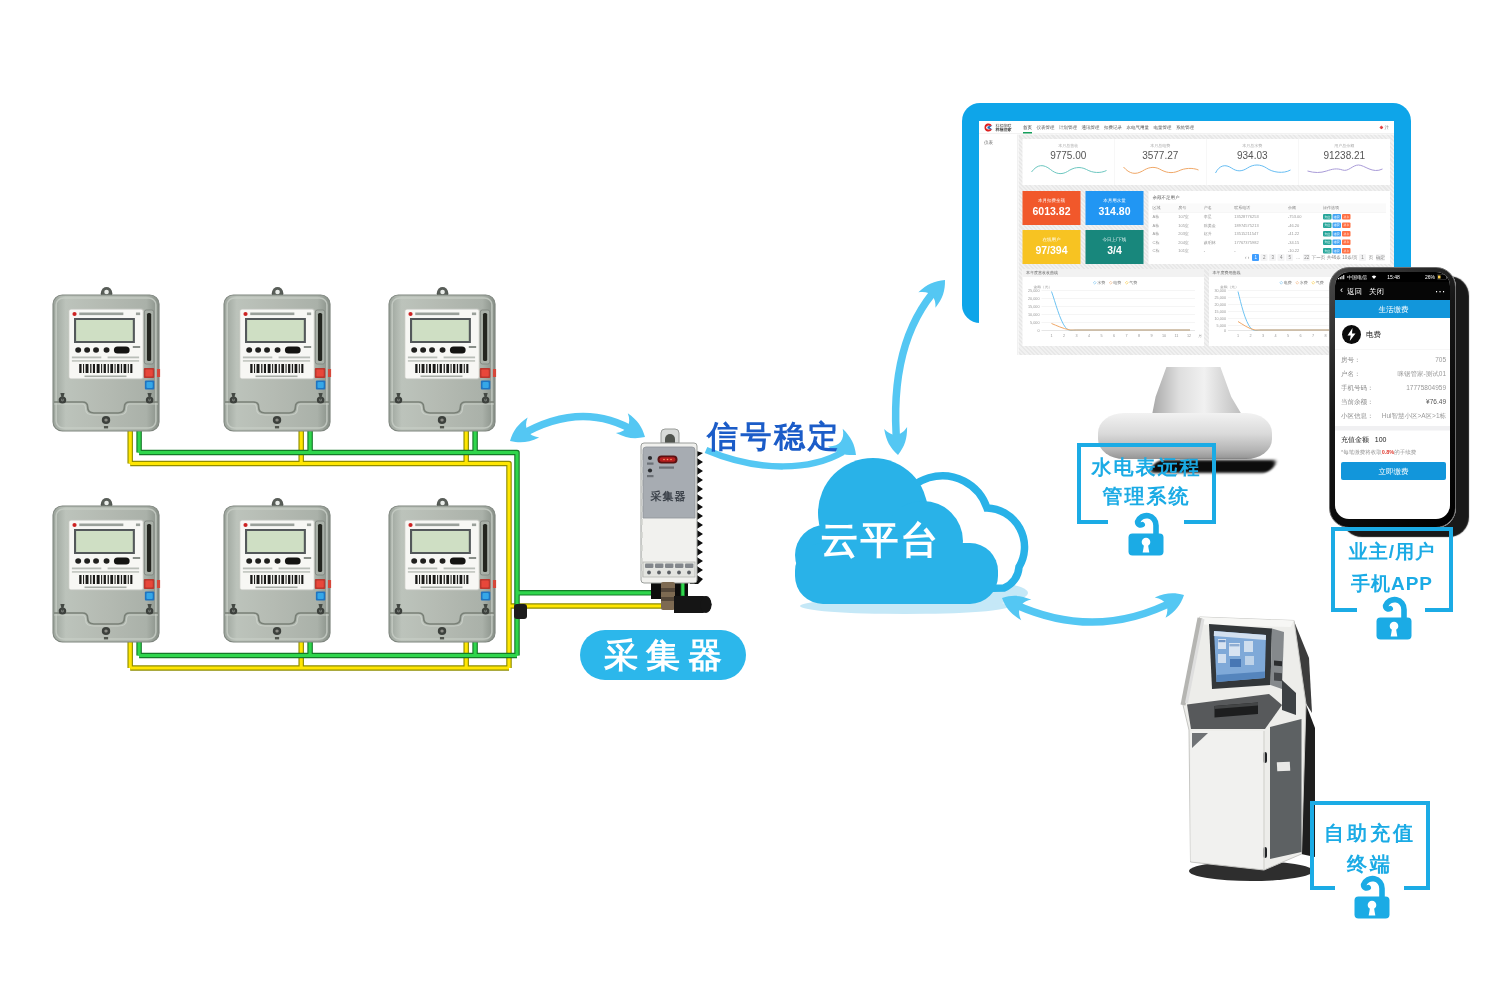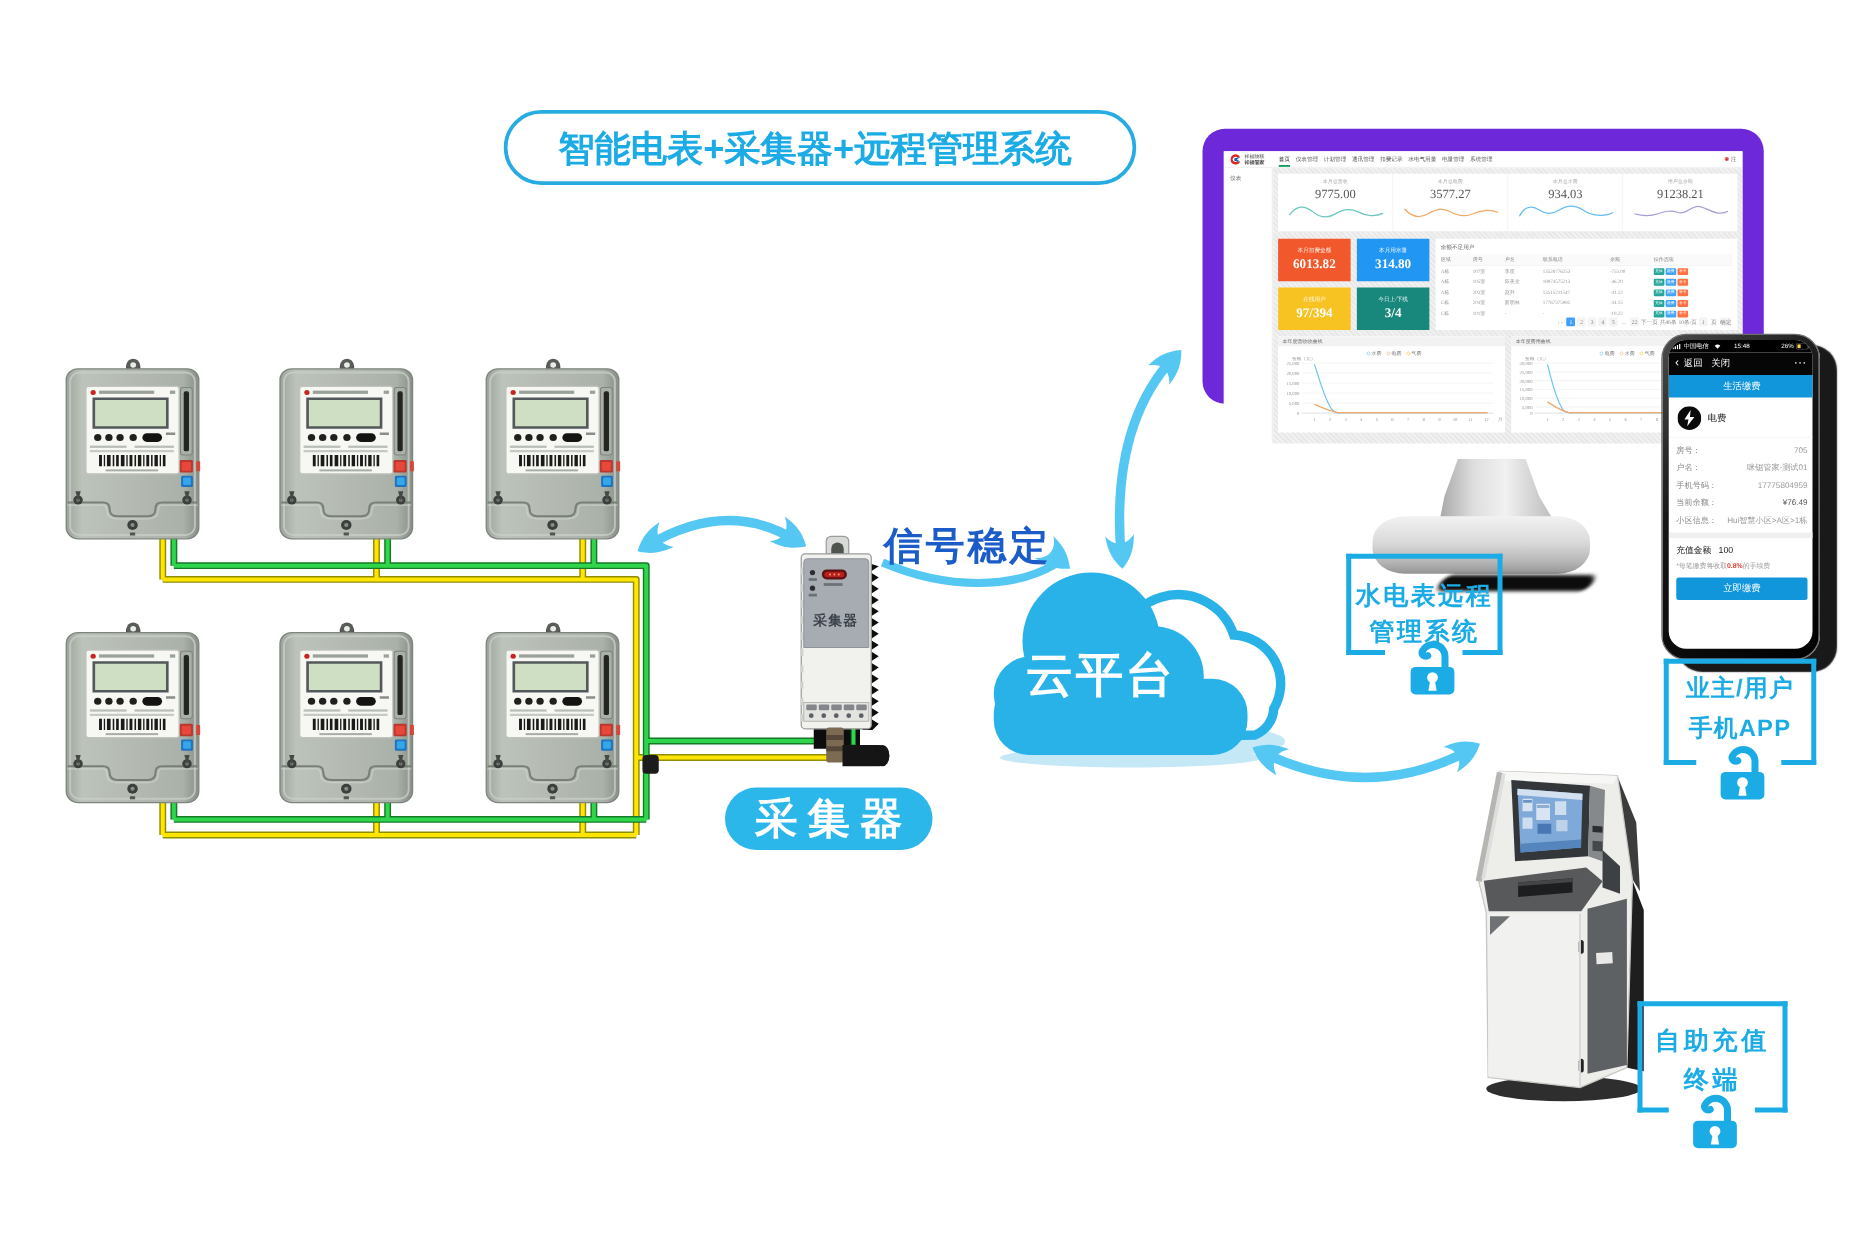--- a/index.html
+++ b/index.html
@@ -24,21 +24,21 @@
 
 
 .pill { position:absolute; left:580px; top:630px; width:166px; height:50px; background:#2cb7eb;
   border-radius:25px; color:#fff; font-size:34px; font-weight:bold; text-align:center;
   line-height:50px; letter-spacing:8px; text-indent:8px; }
 .sig { position:absolute; left:707px; top:421px; font-size:31px; font-weight:bold;
   color:#1b5cc8; letter-spacing:2.5px; line-height:32px;text-align:center; }
 
 
 .monitor { position:absolute; left:962px; top:103px; width:449px; height:220px;
-  background:#6d28d9; border-radius:18px;font-family:Liberation Serif, serif; }
+  background:#0ea5e9; border-radius:18px; }
 .monitor .screen { position:absolute; left:17px; top:18px; width:415px; height:234px;
   background:#fff; overflow:hidden; }
 .neck { position:absolute; left:1152px; top:367px; width:90px; height:48px;
   background:linear-gradient(90deg,#a8a8a8 0%,#dedede 30%,#f1f1f1 58%,#bdbdbd 100%);
   clip-path:polygon(16% 0,76% 0,88% 62%,100% 100%,0 100%,4% 62%); }
 .mbase { position:absolute; left:1098px; top:413px; width:174px; height:46px;
   background:linear-gradient(180deg,#f2f2f2 0%,#dadada 45%,#b5b5b5 80%,#949494 100%);
   border-radius:26px/20px; }
 .mbshadow { position:absolute; left:1152px; top:460px; width:122px; height:13px;
   background:#0c0c0c; border-radius:7px; filter:blur(1.5px); transform:skewX(-35deg); }
@@ -89,21 +89,20 @@
   background:linear-gradient(135deg,#4a4a4a,#161616 40%,#000); border-radius:20px;
   box-shadow:13px 9px 1px rgba(8,8,8,.93); border:1px solid #6d6d6d; }
 .phone .pscreen { position:absolute; left:5px; top:4px; right:5px; bottom:8px;
   background:#fff; border-radius:14px; overflow:hidden; }
 .papp { position:absolute; left:0; top:0; width:234px; height:498px; transform:scale(.5); transform-origin:0 0; }
 </style>
 </head>
 <body>
 <div id="page">
 
-  <div class="subtitle">智能电表+采集器+远程管理系统</div>
 
   <svg class="abs" id="wires" style="left:0;top:0" width="760" height="720" viewBox="0 0 760 720" fill="none">
     <g stroke="#8f8d00" stroke-width="5.5" stroke-linejoin="round">
       <path d="M130.2,420 V463.5 M301.2,420 V463.5 M466.2,420 V463.5 M130.2,463.5 H509 V668 M509,606 H666 V594 M130.2,630 V668 M301.2,630 V668 M466.2,630 V668 M130.2,668 H509"></path>
     </g>
     <g stroke="#ffe602" stroke-width="3.2" stroke-linejoin="round">
       <path d="M130.2,420 V463.5 M301.2,420 V463.5 M466.2,420 V463.5 M130.2,463.5 H509 V668 M509,606 H666 V594 M130.2,630 V668 M301.2,630 V668 M466.2,630 V668 M130.2,668 H509"></path>
     </g>
     <g stroke="#157a28" stroke-width="5.5" stroke-linejoin="round">
       <path d="M139.1,420 V452.5 M310.1,420 V452.5 M475.1,420 V452.5 M139.1,452.5 H517 V655.5 M517,592.8 H660 V582 M139.1,630 V655.5 M310.1,630 V655.5 M475.1,630 V655.5 M139.1,655.5 H517"></path>
@@ -588,21 +587,21 @@
       <div style="height:28px;line-height:28px;position:relative">小区信息：<span style="position:absolute;right:0;color:#999">Hui智慧小区&gt;A区&gt;1栋</span></div>
     </div>
     <div style="height:9px;background:#f0f0f2;margin-top:6px"></div>
     <div style="padding:10px 12px 0 12px;font-size:14px;color:#222">充值金额&nbsp;&nbsp;&nbsp;100</div>
     <div style="padding:8px 12px 0 12px;font-size:11px;color:#999">*每笔缴费将收取<span style="color:#e03a2f;font-weight:bold">0.8%</span>的手续费</div>
     <div style="margin:12px 12px 0 12px;height:36px;background:#1296db;border-radius:4px;color:#fff;font-size:15px;line-height:36px;text-align:center">立即缴费</div>
   </div>
       </div>
     </div>
 
-  <div class="tag" style="left:1077px;top:443px;width:125px;height:81px;font-size:20px;letter-spacing:2px;padding-top:20px;line-height:29px">
+  <div class="tag" style="left:1077px;top:443px;width:139px;height:81px;font-size:20px;letter-spacing:2px;padding-top:10px;line-height:29px">
     <div class="top"></div><div class="side" style="left:0"></div><div class="side" style="right:0"></div>
     <div class="bl" style="left:0;width:31px"></div><div class="br" style="right:0;width:32px"></div>
     水电表远程<br>管理系统
     <svg class="lock" style="left:51px;top:68px" width="36" height="45" viewBox="0 0 36 45">
       <path d="M28,23 L28,14.5 A9.5,9.5 0 0 0 9.6,10.8 A3.1,3.1 0 0 0 14.2,13.6" fill="none" stroke="#1babe5" stroke-width="5.6" stroke-linecap="round"></path>
       <rect x="0.5" y="22.5" width="35" height="22" rx="4" fill="#1babe5"></rect>
       <circle cx="18" cy="31" r="4.3" fill="#fff"></circle>
       <path d="M16,34 h4 l1.3,7.6 h-6.6 z" fill="#fff"></path>
     </svg>
   </div>

